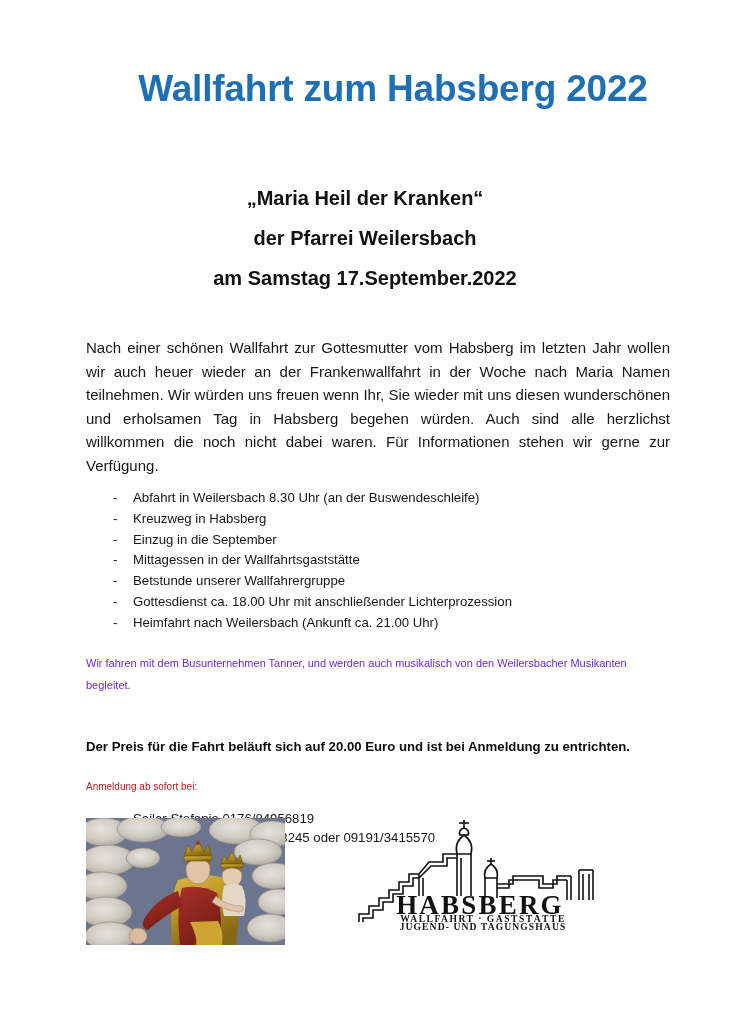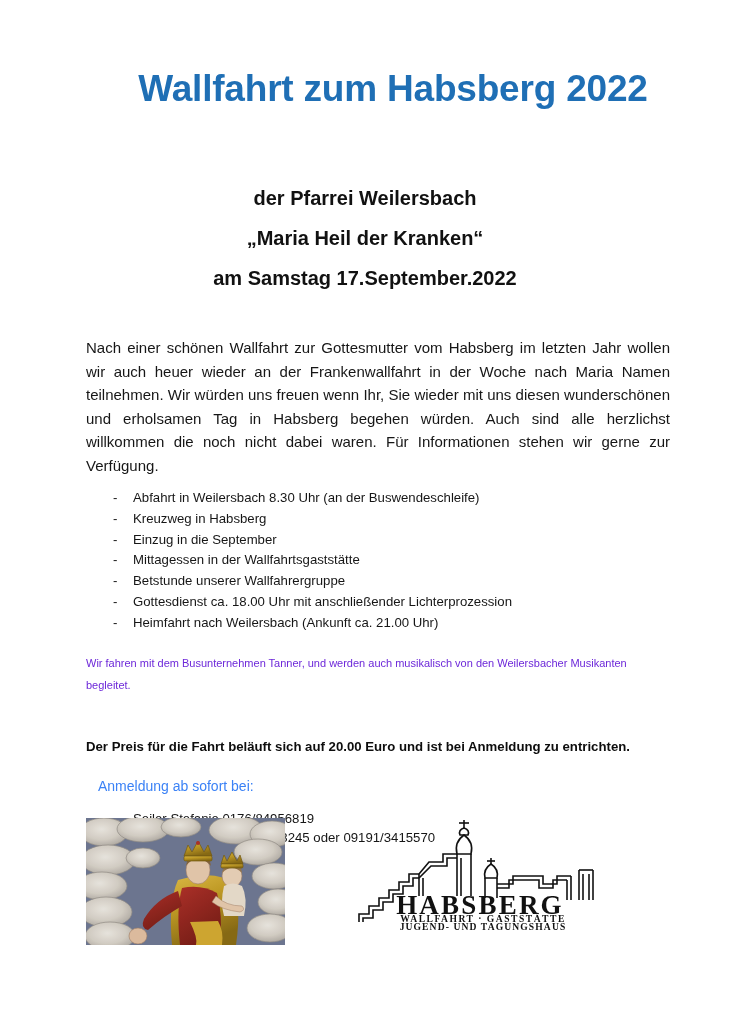--- a/index.html
+++ b/index.html
@@ -107,24 +107,24 @@
 
   .price-line {
     margin: 40px 0 0 0;
     font-size: 13.2px;
     font-weight: bold;
     line-height: 21px;
     color: #0d0d0d;
   }
 
   .anmeldung-line {
-    margin: 19px 0 0 12px;
-    font-size: 14px;
+    margin: 19px 0 0 0;
+    font-size: 10px;
     line-height: 21px;
-    color: #3b82f6;
+    color: #b91c1c;
   }
 
   ul.contact-list {
     list-style: none;
     margin: 12px 0 0 0;
     padding: 0;
   }
   ul.contact-list li {
     position: relative;
     padding-left: 47px;
@@ -172,22 +172,22 @@
   }
 </style>
 </head>
 <body>
 
 <div class="page">
 
   <div class="doc-title">Wallfahrt zum Habsberg 2022</div>
 
   <div class="subtitle-block">
+    <div class="subtitle-line">„Maria Heil der Kranken“</div>
     <div class="subtitle-line">der Pfarrei Weilersbach</div>
-    <div class="subtitle-line">„Maria Heil der Kranken“</div>
     <div class="subtitle-line">am Samstag 17.September.2022</div>
   </div>
 
   <div class="body-area">
 
     <p class="intro-paragraph">Nach einer schönen Wallfahrt zur Gottesmutter vom Habsberg im letzten Jahr wollen wir auch heuer wieder an der Frankenwallfahrt in der Woche nach Maria Namen teilnehmen. Wir würden uns freuen wenn Ihr, Sie wieder mit uns diesen wunderschönen und erholsamen Tag in Habsberg begehen würden. Auch sind alle herzlichst willkommen die noch nicht dabei waren. Für Informationen stehen wir gerne zur Verfügung.</p>
 
 
     <ul class="dash-list">
       <li>

